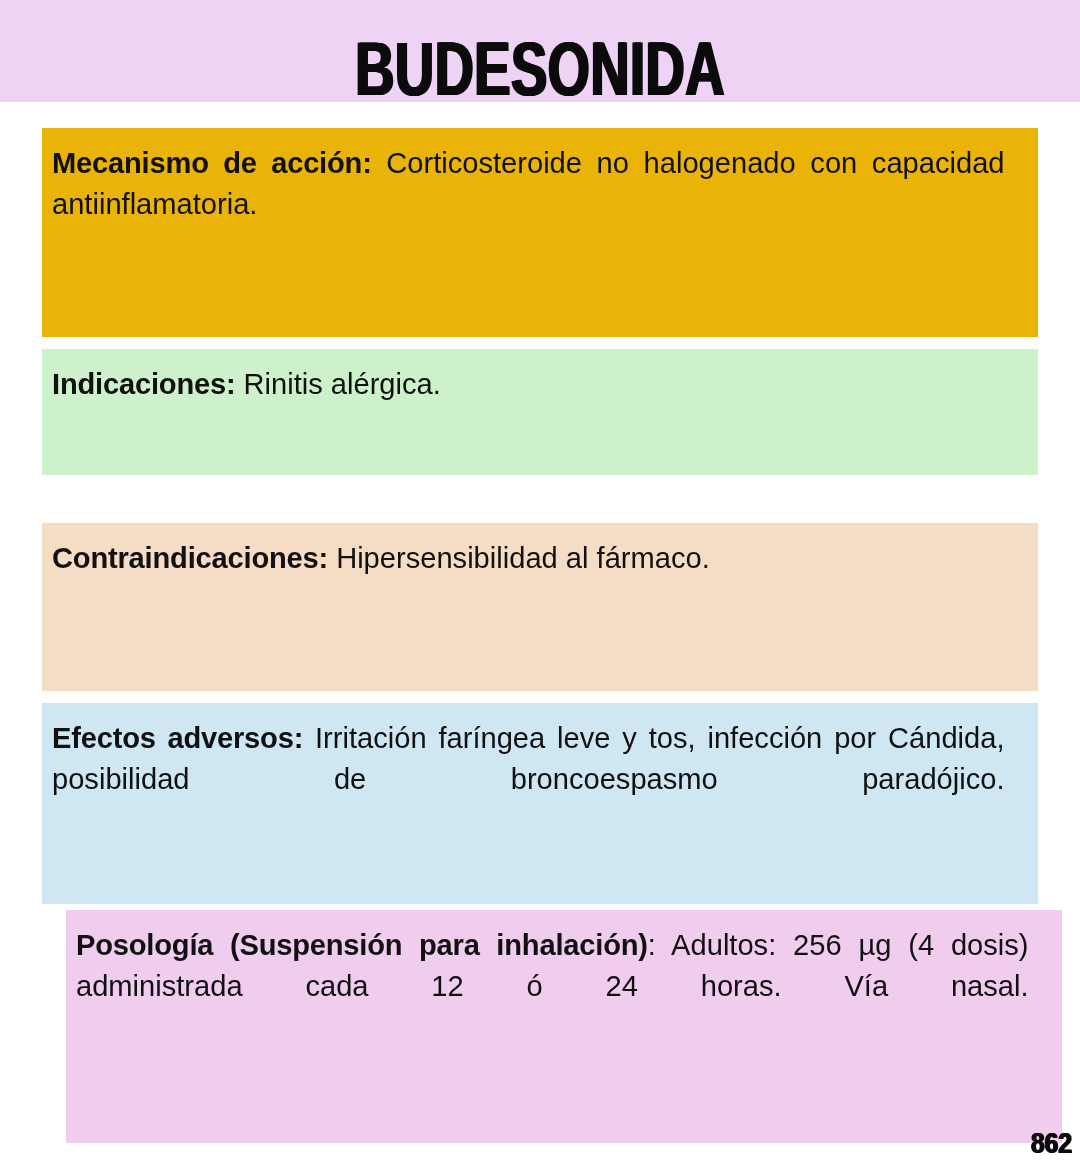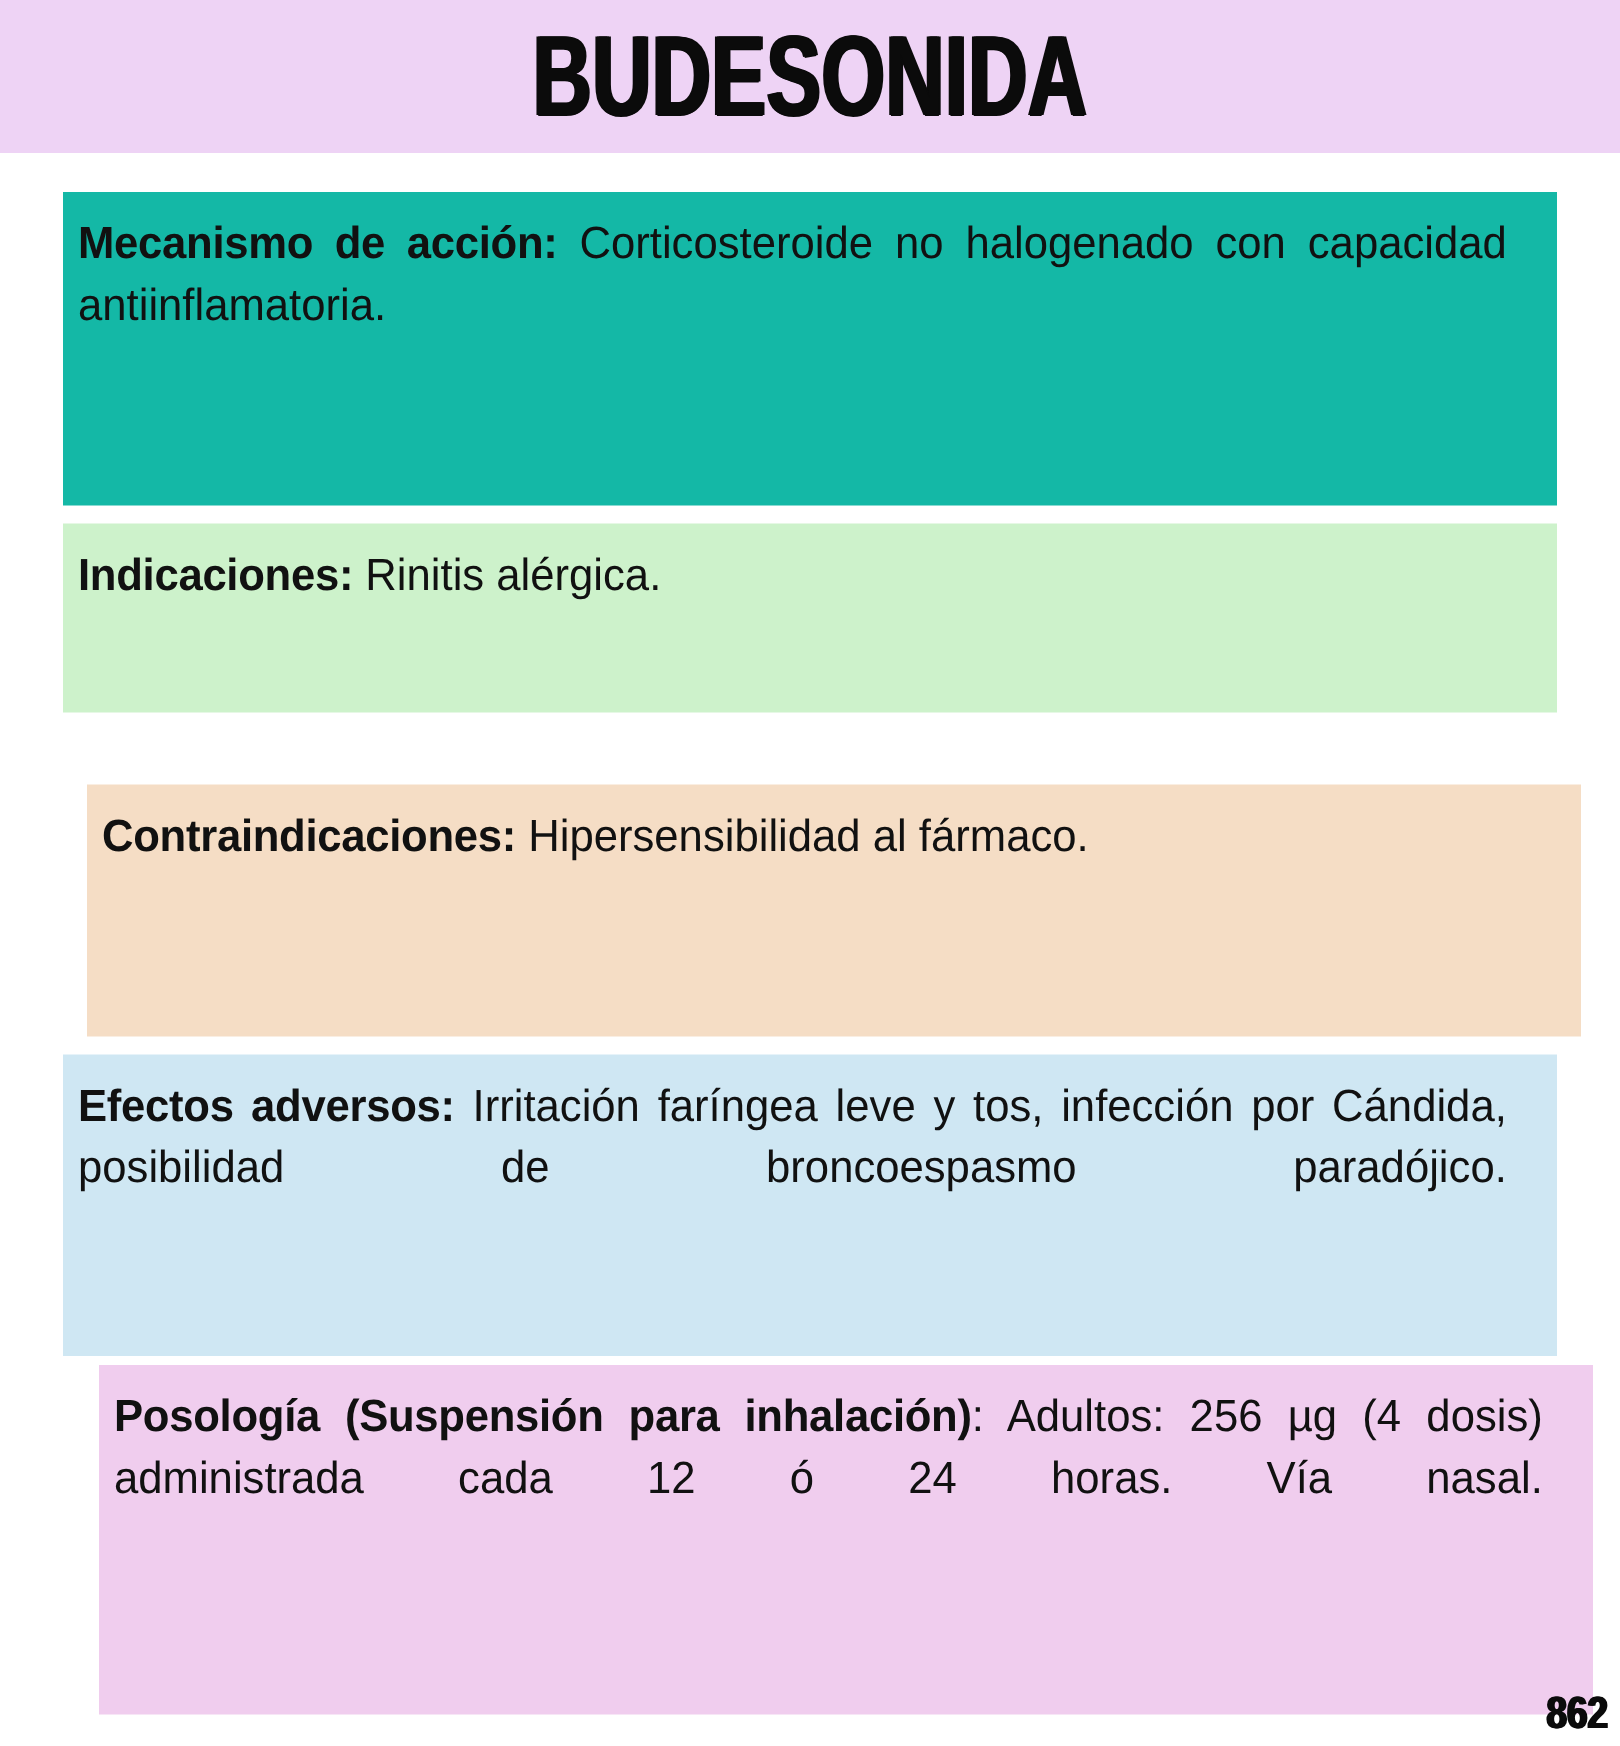--- a/index.html
+++ b/index.html
@@ -18,21 +18,21 @@
 
   
   .header-band {
     position: absolute;
     left: 0;
     top: 0;
     width: 1080px;
     height: 102px;
     background: #eed3f5;
     display: flex;
-    align-items: center;
+    align-items: flex-end;
     justify-content: center;
   }
   .drug-title {
     font-family: "Liberation Sans Narrow", "Liberation Sans", sans-serif;
     font-weight: 700;
     font-size: 68px;
     line-height: 1;
     letter-spacing: 0.5px;
     color: #0b0b0b;
     transform: scaleX(0.80) scaleY(1.12);
@@ -63,21 +63,21 @@
     font-weight: 700;
     letter-spacing: -0.2px;
   }
   .block-text .body {
     font-weight: 400;
   }
 
   
   #block-mecanismo       { top: 128px; height: 209px; background: #d3cef4; }
   #block-indicaciones    { top: 349px; height: 126px; background: #cdf2cb; }
-  #block-contraindicaciones { top: 523px; height: 168px; background: #f5ddc5; margin-left: 16px; }
+  #block-contraindicaciones { top: 523px; height: 168px; background: #f5ddc5; }
   #block-efectos         { top: 703px; height: 201px; background: #cfe7f3; }
   #block-posologia       { top: 910px; height: 233px; background: #f0cdee; margin-left: 24px; }
 
   
   #block-mecanismo .block-text { text-align: justify; text-justify: inter-word; }
   #block-efectos .block-text   { text-align: justify; text-justify: inter-word; }
   #block-posologia .block-text { text-align: justify; text-justify: inter-word; }
   #block-indicaciones .block-text,
   #block-contraindicaciones .block-text { text-align: left; }
 
@@ -103,21 +103,21 @@
     text-shadow: 1px 0 0 #0b0b0b, -1px 0 0 #0b0b0b;
   }
 </style>
 </head>
 <body>
 
 <div class="header-band" style="background: rgb(238, 211, 245);">
   <div class="drug-title">BUDESONIDA</div>
 </div>
 
-<section class="block" id="block-mecanismo" style="background: #14b8a6;">
+<section class="block" id="block-mecanismo" style="background: #eab308;">
   <p class="block-text justify-fill">
     <span class="label">Mecanismo de acción:</span><span class="body"> Corticosteroide no halogenado con capacidad antiinflamatoria.</span>
   </p>
 </section>
 
 <section class="block" id="block-indicaciones" style="background: rgb(205, 242, 203);">
   <p class="block-text">
     <span class="label">Indicaciones:</span><span class="body"> Rinitis alérgica.</span>
   </p>
 </section>

